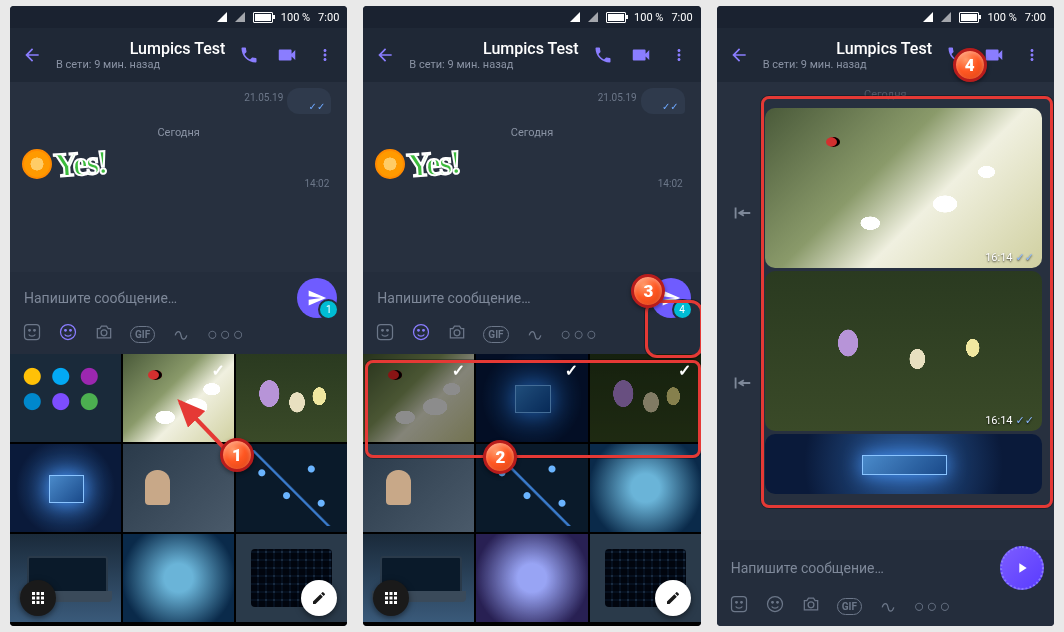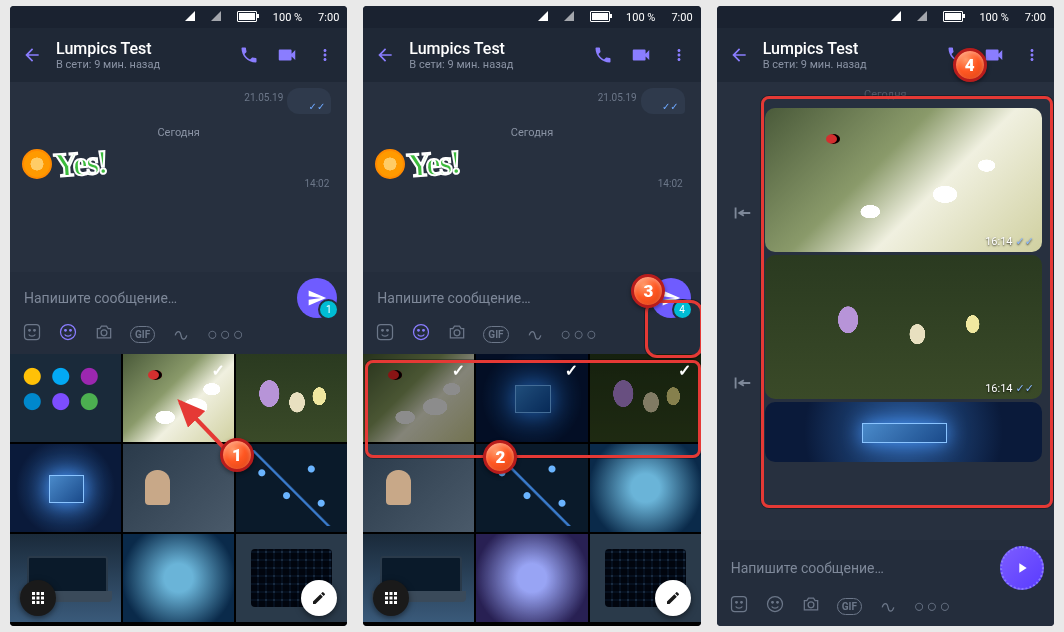--- a/index.html
+++ b/index.html
@@ -28,41 +28,41 @@
   .statusbar {
     height: 22px;
     background: #1a2230;
     display: flex;
     align-items: center;
     justify-content: flex-end;
     padding: 0 8px;
     font-size: 11px;
     color: #fff;
   }
-  .statusbar .cluster { display:flex; gap:16px; }
+  .statusbar .cluster { display:flex; align-items:center; gap:8px; }
   .sig, .wifi, .batt {
     width: 12px; height: 10px; display:inline-block;
   }
   .tri {
     width:0; height:0; border-left:10px solid transparent; border-bottom:10px solid #fff;
   }
   .batt { width:18px; height:9px; border:1px solid #fff; border-radius:1px; position:relative; }
   .batt::after{content:"";position:absolute;right:-3px;top:2px;width:2px;height:4px;background:#fff;}
   .batt::before{content:"";position:absolute;left:1px;top:1px;right:1px;bottom:1px;background:#fff;}
 
   .appbar {
     height: 54px;
     background: #1f2836;
     display:flex;
     align-items:center;
     padding: 0 8px;
     gap:10px;
   }
   .appbar .title { flex:1; }
-  .appbar .name { color:#fff; font-size:16px; font-weight:500; }
+  .appbar .name { color:#fff; font-size:16px; font-weight:500;text-align:right; }
   .appbar .status { color:#8a93a4; font-size:11px; }
   .iconbtn { width:28px; height:28px; display:flex; align-items:center; justify-content:center; border-radius:50%; }
   .chat {
     flex:1;
     overflow:hidden;
     position:relative;
     background:#27303f;
   }
   .chip-date {
     display:block; text-align:center; font-size:11px; color:#8a93a4; padding:4px 0;
@@ -218,21 +218,21 @@
     position:absolute; border:3px solid #e53935; border-radius:8px;
     box-shadow:0 0 0 1px rgba(0,0,0,0.3); pointer-events:none; z-index:40;
   }
   .arrow{
     position:absolute; z-index:45;
   }
 
   
   .msg-img{
     margin:3px 12px 3px 48px; border-radius:10px; overflow:hidden; position:relative;
-    height:144px;
+    height:160px;
   }
   .msg-img .fill{position:absolute;inset:0;}
   .msg-time{position:absolute;right:8px;bottom:4px;font-size:11px;color:#fff;
     text-shadow:0 1px 2px rgba(0,0,0,0.8);}
   .msg-time .tick{color:#8ab8ff;margin-left:3px;}
   .share-icon{
     position:absolute; left:14px; width:24px;height:24px; color:#7e8899;
   }
   .voice-btn{
     width:40px;height:40px;border-radius:50%;

